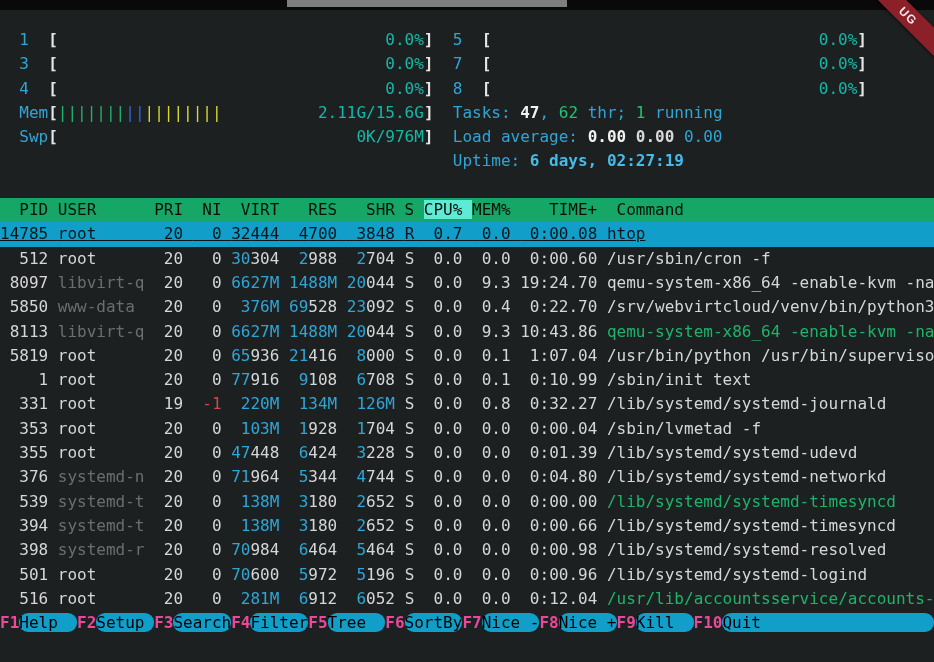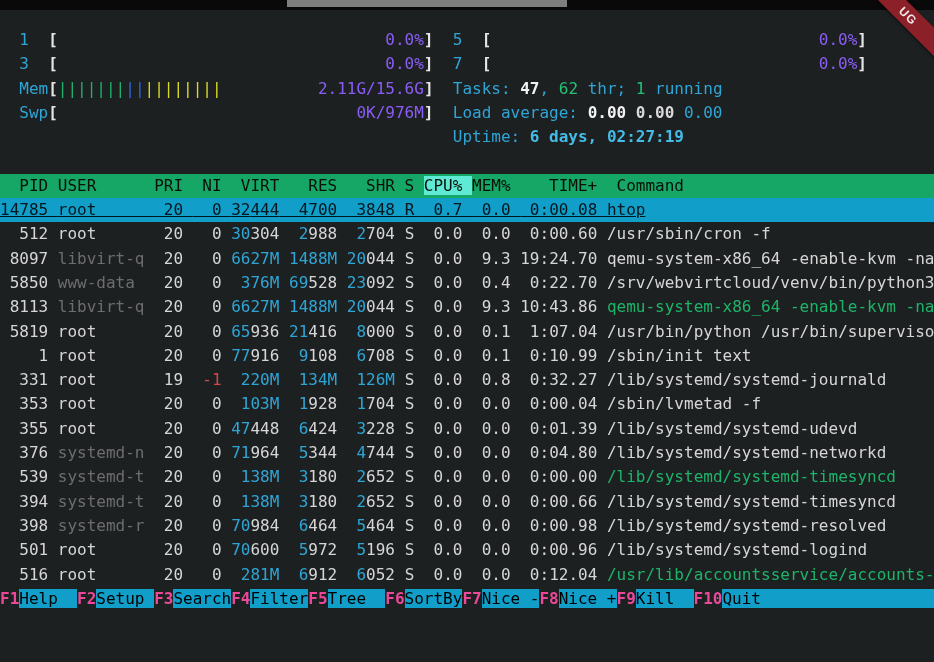--- a/index.html
+++ b/index.html
@@ -23,45 +23,46 @@
   .line{white-space:pre;height:24.3px;overflow:hidden;color:#d6d6d6;}
   .fg{color:#d6d6d6;}
   .cyan{color:#2fa5d6;}
   .bcyan{color:#45bce8;font-weight:bold;text-align:center;}
   .green{color:#1db46a;}
   .bgreen{color:#22c273;font-weight:normal;}
   .dim{color:#6d6d6d;text-align:right;}
   .red{color:#cd4848;}
   .bwhite{color:#f2f2f2;font-weight:bold;}
   .bfg{color:#d9d9d9;font-weight:bold;}
-  .mval{color:#8b5cf6;}
+  .mval{color:#14b8a6;}
   .brk{color:#e6e6e6;font-weight:bold;}
   .yellow{color:#d9d926;}
   .blue{color:#2e66d9;}
   .thead{background:#16a767;}
   .thead span{color:#081008;text-align:center;}
   .thead .sort{background:#5eead4;}
   .sel{background:#119fca;}
   .sel span{color:#04161d !important;font-weight:normal !important;text-decoration:underline;}
   .fnbar .key{color:#ec4899;font-weight:bold;}
-  .fnbar .flabel{background:#119fca;color:#000;}
+  .fnbar .flabel{background:#119fca;color:#000;border-radius:9px;}
 </style>
 </head>
 <body>
 
 <div class="topbar">
   <div class="dragseg"></div>
 </div>
 
 <div class="ribbon">UG</div>
 
 <div class="term">
   <div id="meters">
       <div class="line"><span>  </span><span class="cyan">1  </span><span class="brk">[</span><span class="mval">                                  0.0%</span><span class="brk">]</span><span>  </span><span class="cyan">5  </span><span class="brk">[</span><span class="mval">                                  0.0%</span><span class="brk">]</span></div>
       <div class="line"><span>  </span><span class="cyan">3  </span><span class="brk">[</span><span class="mval">                                  0.0%</span><span class="brk">]</span><span>  </span><span class="cyan">7  </span><span class="brk">[</span><span class="mval">                                  0.0%</span><span class="brk">]</span></div>
+      <div class="line"><span>  </span><span class="cyan">4  </span><span class="brk">[</span><span class="mval">                                  0.0%</span><span class="brk">]</span><span>  </span><span class="cyan">8  </span><span class="brk">[</span><span class="mval">                                  0.0%</span><span class="brk">]</span></div>
       <div class="line"><span>  </span><span class="cyan">Mem</span><span class="brk">[</span><span class="green">|||||||</span><span class="blue">||</span><span class="yellow">||||||||</span><span class="mval">          2.11G/15.6G</span><span class="brk">]</span><span>  </span><span class="cyan">Tasks: </span><span class="bwhite">47</span><span class="cyan">, </span><span class="bgreen">62</span><span class="cyan"> thr; </span><span class="bgreen">1</span><span class="cyan"> running</span></div>
       <div class="line"><span>  </span><span class="cyan">Swp</span><span class="brk">[</span><span class="mval">                               0K/976M</span><span class="brk">]</span><span>  </span><span class="cyan">Load average: </span><span class="bwhite">0.00</span><span> </span><span class="bfg">0.00</span><span> </span><span class="cyan">0.00</span></div>
       <div class="line"><span>                                               </span><span class="cyan">Uptime: </span><span class="bcyan">6 days, 02:27:19</span></div>
     </div>
   <div class="line"> </div>
   <div id="ptable">
       <div class="line thead"><span>  PID </span><span>USER      </span><span>PRI </span><span> NI </span><span> VIRT </span><span>  RES </span><span>  SHR </span><span>S </span><span class="sort">CPU% </span><span>MEM% </span><span>   TIME+ </span><span> Command</span></div>
       <div class="line prow sel"><span class="fg">14785 </span><span class="fg">root      </span><span class="fg"> 20 </span><span class="fg">  0 </span><span class="cyan">32</span><span class="fg">444</span><span> </span><span class="cyan"> 4</span><span class="fg">700</span><span> </span><span class="cyan"> 3</span><span class="fg">848</span><span> </span><span class="fg">R </span><span class="fg"> 0.7 </span><span class="fg"> 0.0 </span><span class="fg"> 0:00.08 </span><span class="fg">htop</span></div>
       <div class="line prow"><span class="fg">  512 </span><span class="fg">root      </span><span class="fg"> 20 </span><span class="fg">  0 </span><span class="cyan">30</span><span class="fg">304</span><span> </span><span class="cyan"> 2</span><span class="fg">988</span><span> </span><span class="cyan"> 2</span><span class="fg">704</span><span> </span><span class="fg">S </span><span class="fg"> 0.0 </span><span class="fg"> 0.0 </span><span class="fg"> 0:00.60 </span><span class="fg">/usr/sbin/cron -f</span></div>
       <div class="line prow"><span class="fg"> 8097 </span><span class="dim">libvirt-q </span><span class="fg"> 20 </span><span class="fg">  0 </span><span class="cyan">6627M</span><span> </span><span class="cyan">1488M</span><span> </span><span class="cyan">20</span><span class="fg">044</span><span> </span><span class="fg">S </span><span class="fg"> 0.0 </span><span class="fg"> 9.3 </span><span class="fg">19:24.70 </span><span class="fg">qemu-system-x86_64 -enable-kvm -na</span></div>

